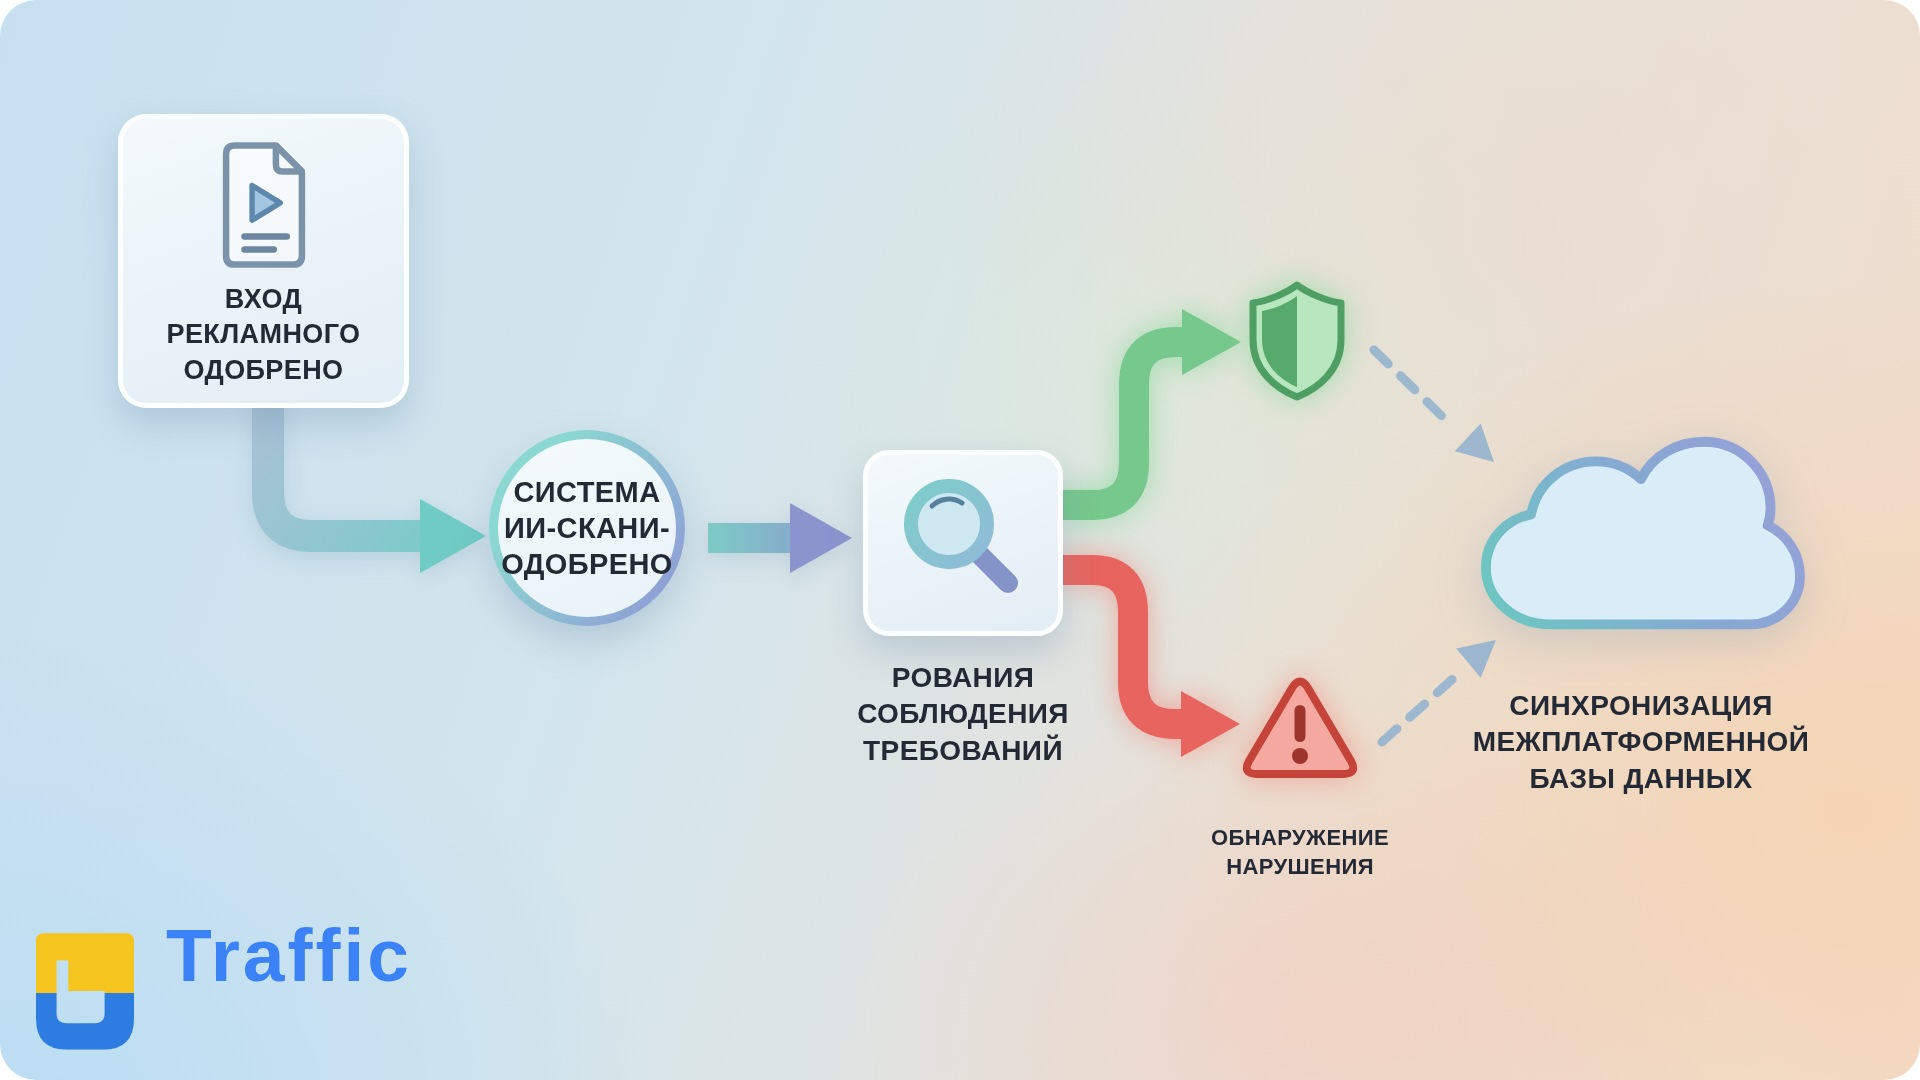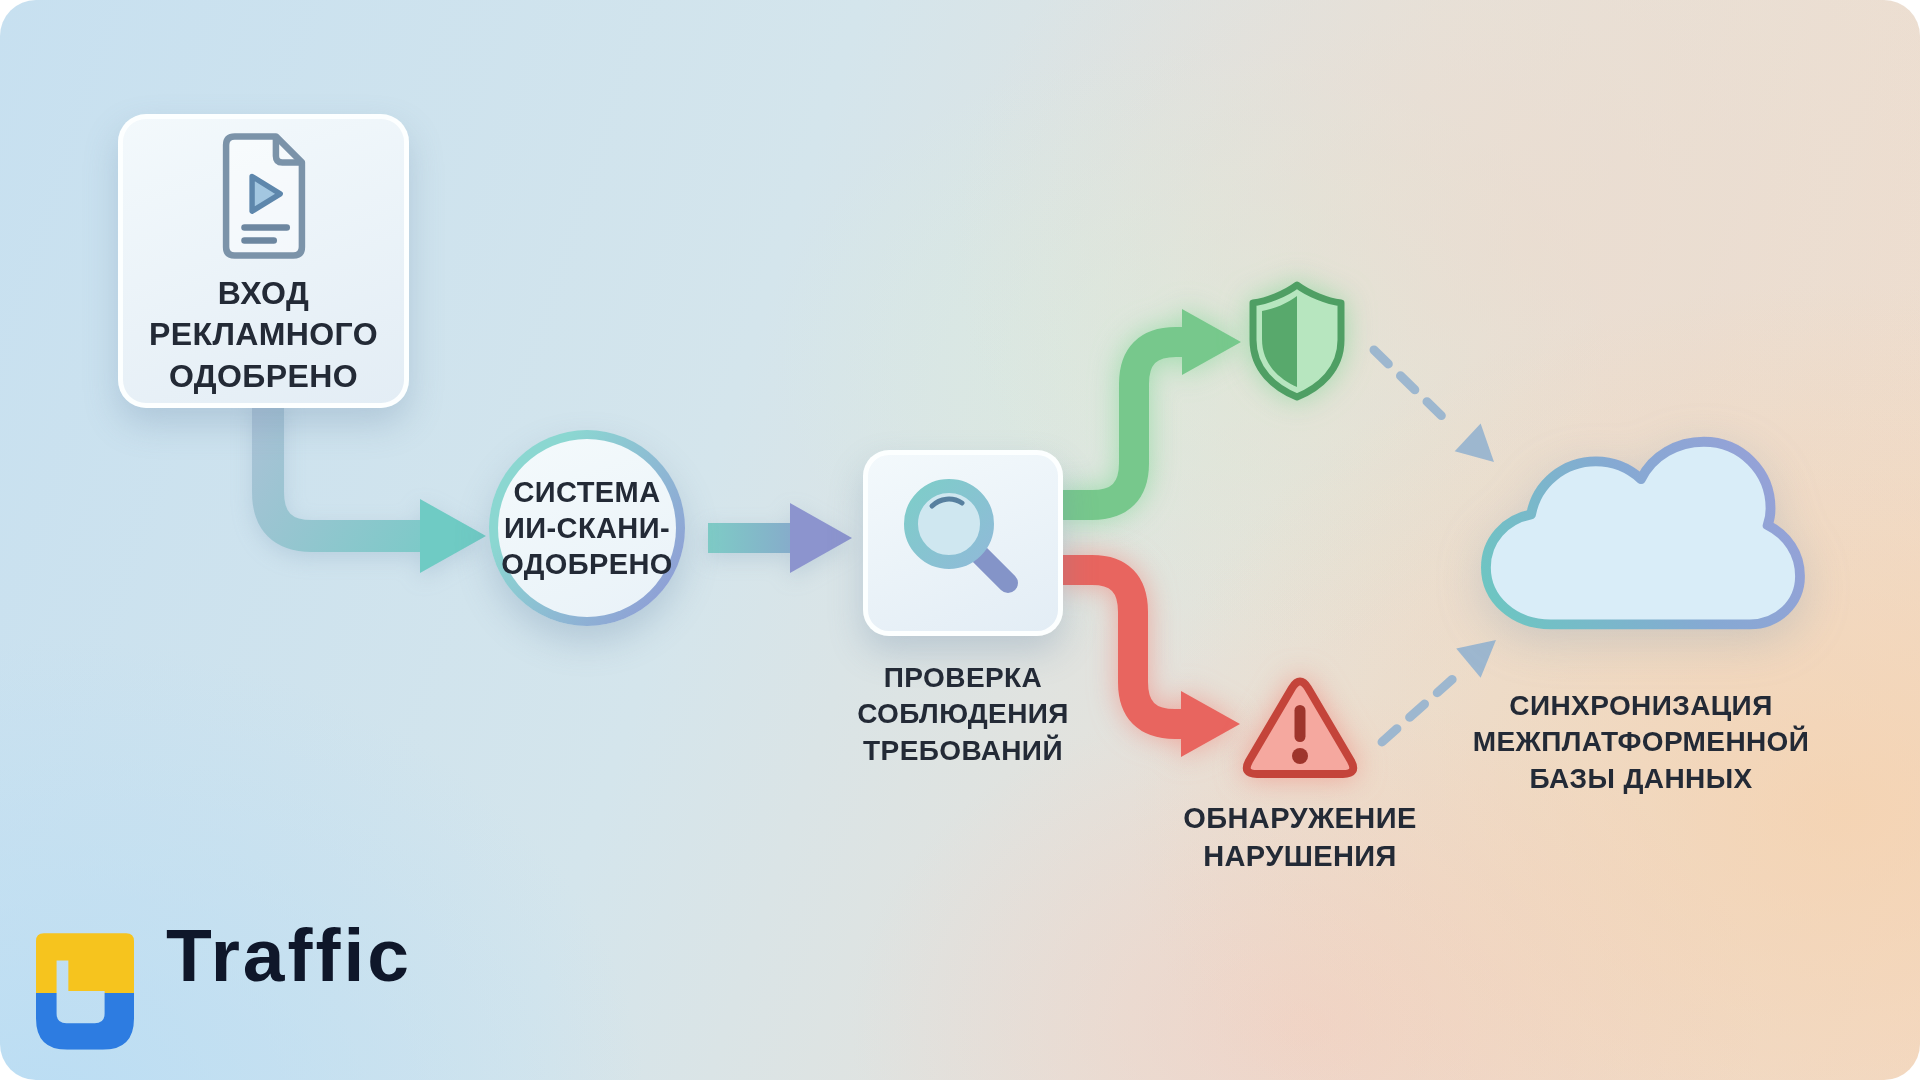--- a/index.html
+++ b/index.html
@@ -45,21 +45,21 @@
 
   .glow-green  { filter:drop-shadow(0 0 14px rgba(125,214,148,0.65)); }
   .glow-red    { filter:drop-shadow(0 0 14px rgba(242,128,116,0.60)); }
   .soft-shadow { filter:drop-shadow(0 6px 10px rgba(120,150,180,0.25)); }
 
   .icon-wrap { position:absolute; z-index:2; }
 
   .logo { position:absolute; z-index:3; left:36px; top:930px; display:flex; align-items:flex-start; }
   .logo-text {
     margin-left:32px; margin-top:-6px;
-    color:#0f172a; font-weight:700; font-size:75px; line-height:63px; letter-spacing:3px;
+    color:#3b82f6; font-weight:700; font-size:75px; line-height:63px; letter-spacing:3px;
   }
 </style>
 </head>
 <body>
 
 <div class="stage">
   <div class="canvas"></div>
 
   <svg class="arrows" width="1920" height="1080" viewBox="0 0 1920 1080">
     <defs>
@@ -109,21 +109,21 @@
   </svg>
 
   <div class="node box" style="left:118px; top:114px; width:291px; height:294px; padding-top:6px;">
     <svg width="108" height="130" viewBox="0 0 96 120">
       <path d="M 21 5 L 59 5 L 83 29 L 83 107 Q 83 115 75 115 L 21 115 Q 13 115 13 107 L 13 13 Q 13 5 21 5 Z" fill="rgba(255,255,255,0.45)" stroke="#7b93a9" stroke-width="6" stroke-linejoin="round"></path>
       <path d="M 59 6 L 59 23 Q 59 29 65 29 L 82 29" fill="none" stroke="#7b93a9" stroke-width="6" stroke-linejoin="round"></path>
       <path d="M 37 42 L 63 58 L 37 74 Z" fill="#a3c7e1" stroke="#5e87ac" stroke-width="5" stroke-linejoin="round"></path>
       <line x1="30" y1="89" x2="69" y2="89" stroke="#6d87a0" stroke-width="6" stroke-linecap="round"></line>
       <line x1="30" y1="101" x2="57" y2="101" stroke="#6d87a0" stroke-width="6" stroke-linecap="round"></line>
     </svg>
-    <div class="node-label" style="font-size:32px; margin-top:12px;">
+    <div class="node-label" style="font-size:27px; margin-top:12px;">
       <div>ВХОД</div>
       <div>РЕКЛАМНОГО</div>
       <div>ОДОБРЕНО</div>
     </div>
   </div>
 
   <div class="node circle" style="left:489px; top:430px; width:196px; height:196px;">
     <div class="node-label" style="font-size:29px; line-height:1.25;">
       <div>СИСТЕМА</div>
       <div>ИИ-СКАНИ-</div>
@@ -138,40 +138,40 @@
           <stop offset="0" stop-color="#7ecdc9"></stop>
             <stop offset="1" stop-color="#93b7db"></stop>
         </linearGradient>
       </defs>
       <line x1="92" y1="87" x2="120" y2="115" stroke="#8494c8" stroke-width="20" stroke-linecap="round"></line>
       <circle cx="61" cy="56" r="38" fill="#cfe7f0" stroke="url(#gm)" stroke-width="14"></circle>
       <path d="M 44 38 A 24 24 0 0 1 74 35" fill="none" stroke="#57809f" stroke-width="5" stroke-linecap="round"></path>
     </svg>
   </div>
   <div class="float-label" style="left:803px; top:660px; width:320px; font-size:28px;">
-    <div>ПРОВЕРКА</div>
+    <div>РОВАНИЯ</div>
     <div>СОБЛЮДЕНИЯ</div>
     <div>ТРЕБОВАНИЙ</div>
   </div>
 
   <div class="icon-wrap glow-green" style="left:1245px; top:280px;">
     <svg width="104" height="122" viewBox="0 0 104 122">
       <path d="M 52 5 C 40 14 22 21 8 23 L 8 60 C 8 90 30 108 52 117 C 74 108 96 90 96 60 L 96 23 C 82 21 64 14 52 5 Z" fill="#b7e6bf" stroke="#4f9f64" stroke-width="7" stroke-linejoin="round"></path>
       <path d="M 52 16 C 43 23 29 29 17 31 L 17 59 C 17 84 34 99 52 107 Z" fill="#58a96c"></path>
     </svg>
   </div>
 
   <div class="icon-wrap glow-red" style="left:1238px; top:672px;">
     <svg width="124" height="112" viewBox="0 0 124 112">
       <path d="M 54 16 Q 62 3 70 16 L 113 89 Q 120 102 105 102 L 19 102 Q 4 102 11 89 Z" fill="#f5a89f" stroke="#c4443a" stroke-width="8" stroke-linejoin="round"></path>
       <rect x="56.5" y="33" width="11" height="37" rx="5.5" fill="#9e352c"></rect>
       <circle cx="62" cy="84" r="8" fill="#9e352c"></circle>
     </svg>
   </div>
-  <div class="float-label" style="left:1150px; top:800px; width:300px; font-size:29px;">
+  <div class="float-label" style="left:1150px; top:824px; width:300px; font-size:22px;">
     <div>ОБНАРУЖЕНИЕ</div>
     <div>НАРУШЕНИЯ</div>
   </div>
 
   <div class="icon-wrap" style="left:1468px; top:430px; filter:drop-shadow(0 12px 22px rgba(120,150,180,0.28));">
     <svg width="346" height="212" viewBox="0 0 352 216">
       <defs>
         <linearGradient id="gc" x1="30" y1="205" x2="330" y2="30" gradientUnits="userSpaceOnUse">
           <stop offset="0" stop-color="#6cc7c1"></stop>
             <stop offset="0.55" stop-color="#86a9d3"></stop>

